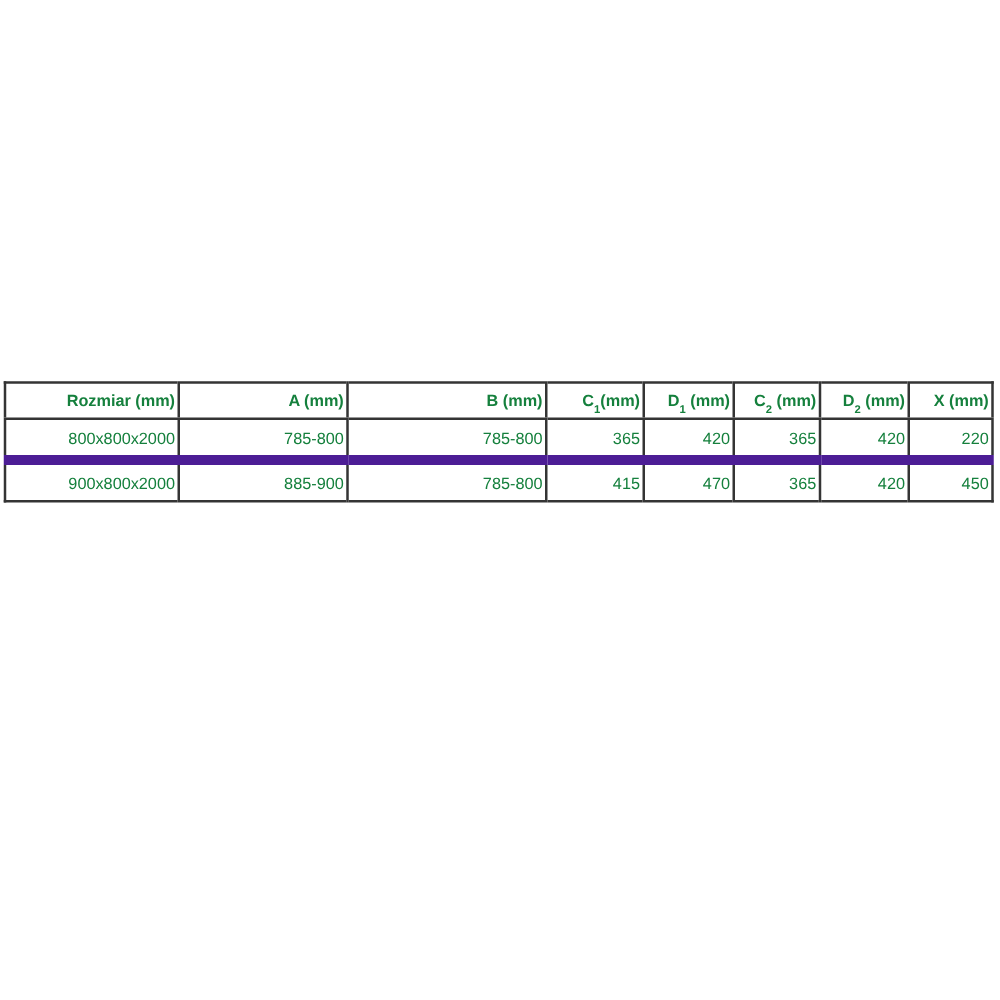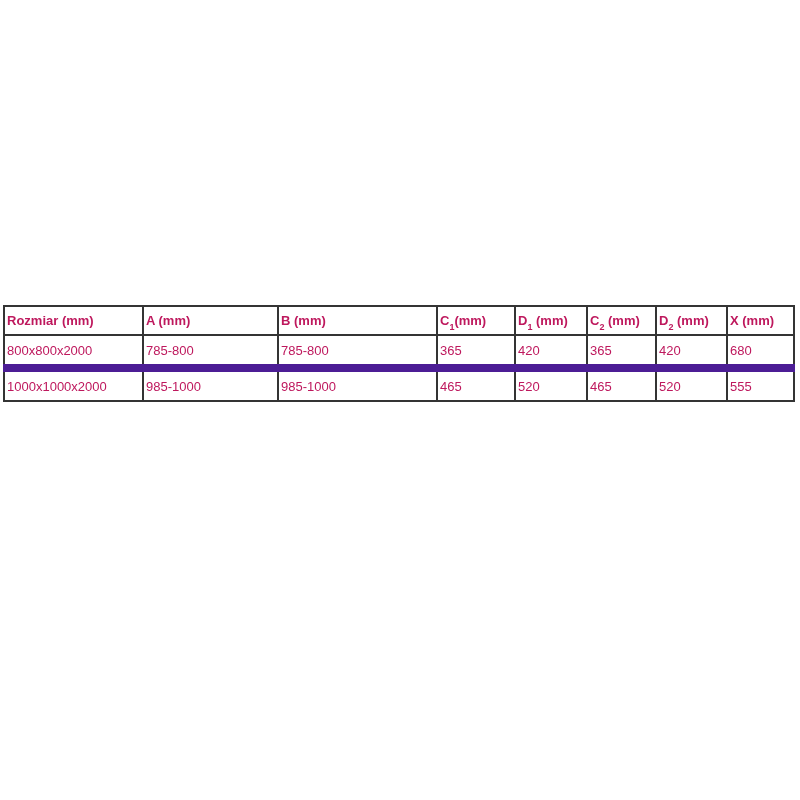--- a/index.html
+++ b/index.html
@@ -27,23 +27,23 @@
   }
   table.dim-table {
     width: 100%;
     border-collapse: collapse;
     table-layout: fixed;
     border: 2px solid #343434;
   }
   .dim-table th,
   .dim-table td {
     padding: 0 2px;
-    text-align: left;
+    text-align: right;
     vertical-align: middle;
-    color: #be185d;
+    color: #15803d;
     font-size: 13px;
     border-left: 2px solid #343434;
     overflow: hidden;
     white-space: nowrap;
   }
   .dim-table th:first-child,
   .dim-table td:first-child {
     border-left: none;
   }
   .dim-table thead th {
@@ -95,28 +95,28 @@
       </thead>
       <tbody>
           <tr>
             <td>800x800x2000</td>
             <td>785-800</td>
             <td>785-800</td>
             <td>365</td>
             <td>420</td>
             <td>365</td>
             <td>420</td>
-            <td>680</td>
+            <td>220</td>
           </tr>
           <tr>
-            <td>1000x1000x2000</td>
-            <td>985-1000</td>
-            <td>985-1000</td>
-            <td>465</td>
-            <td>520</td>
-            <td>465</td>
-            <td>520</td>
-            <td>555</td>
+            <td>900x800x2000</td>
+            <td>885-900</td>
+            <td>785-800</td>
+            <td>415</td>
+            <td>470</td>
+            <td>365</td>
+            <td>420</td>
+            <td>450</td>
           </tr>
         </tbody>
     </table>
   </div>
 </div>
 
 </body></html>

